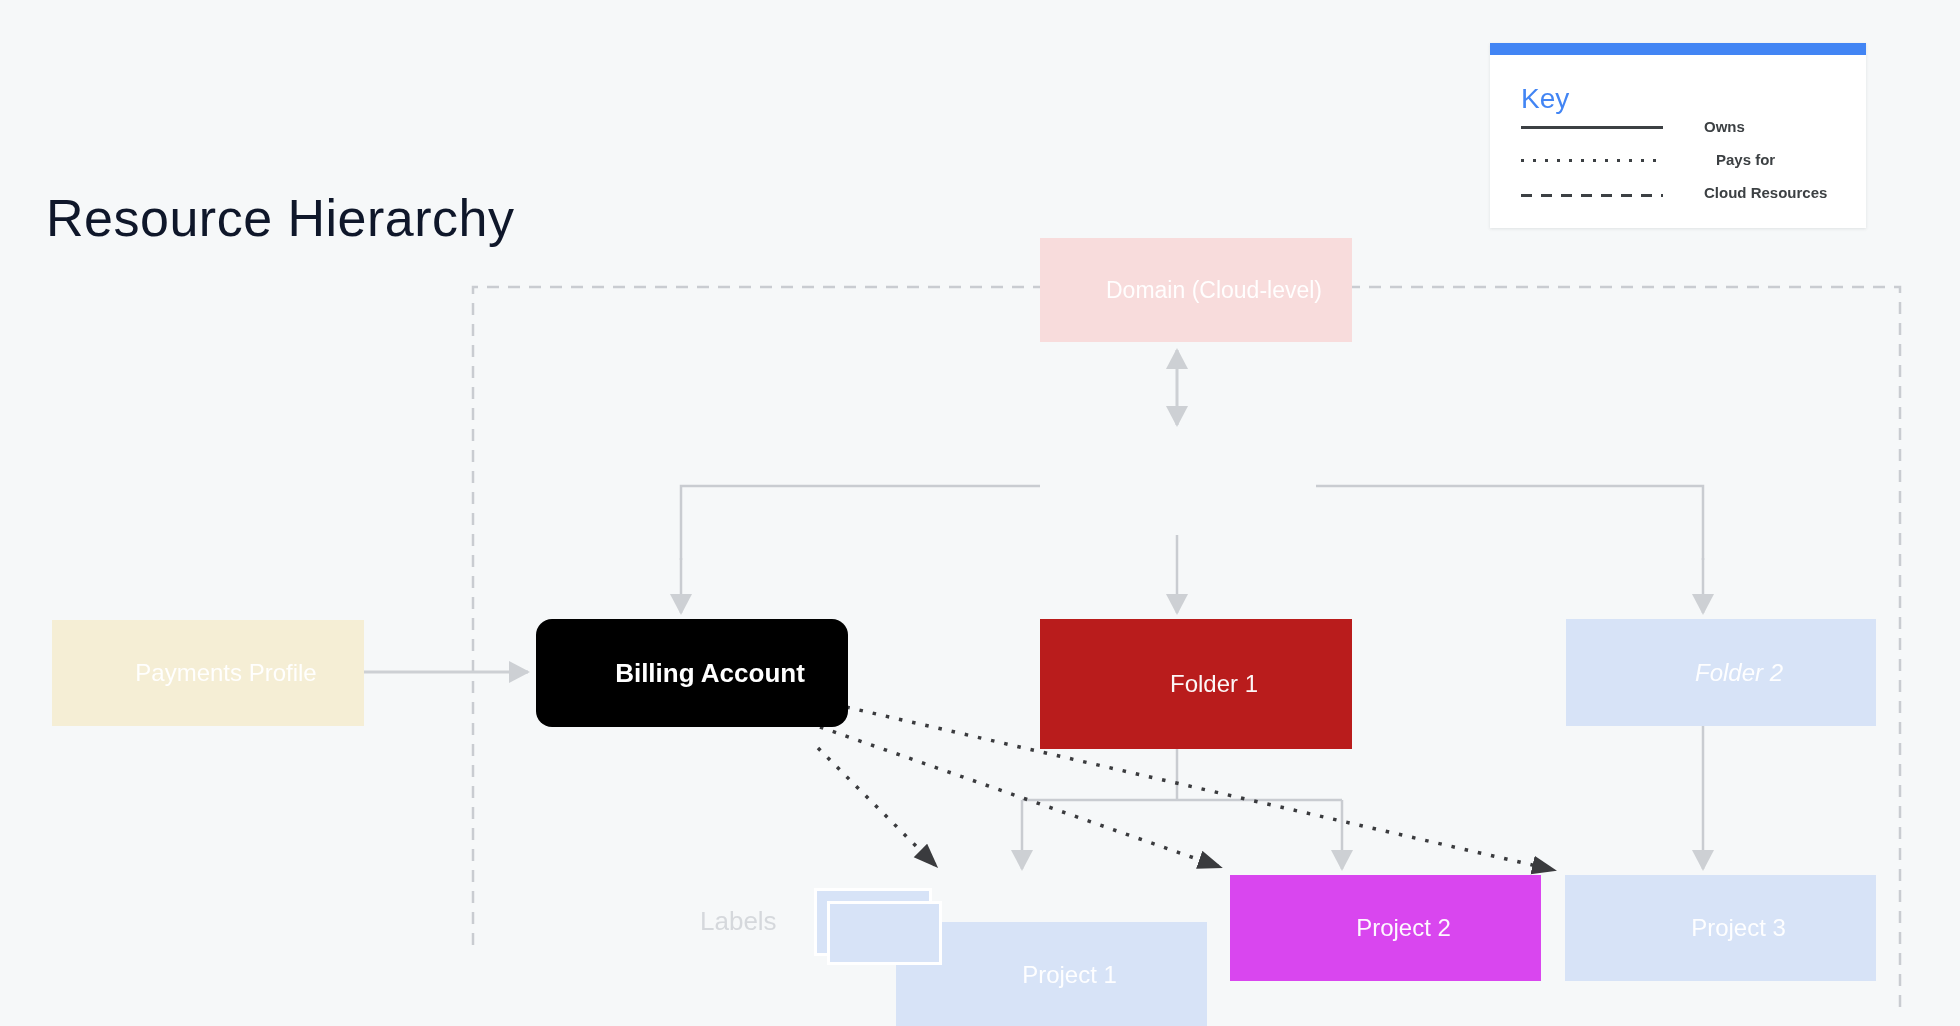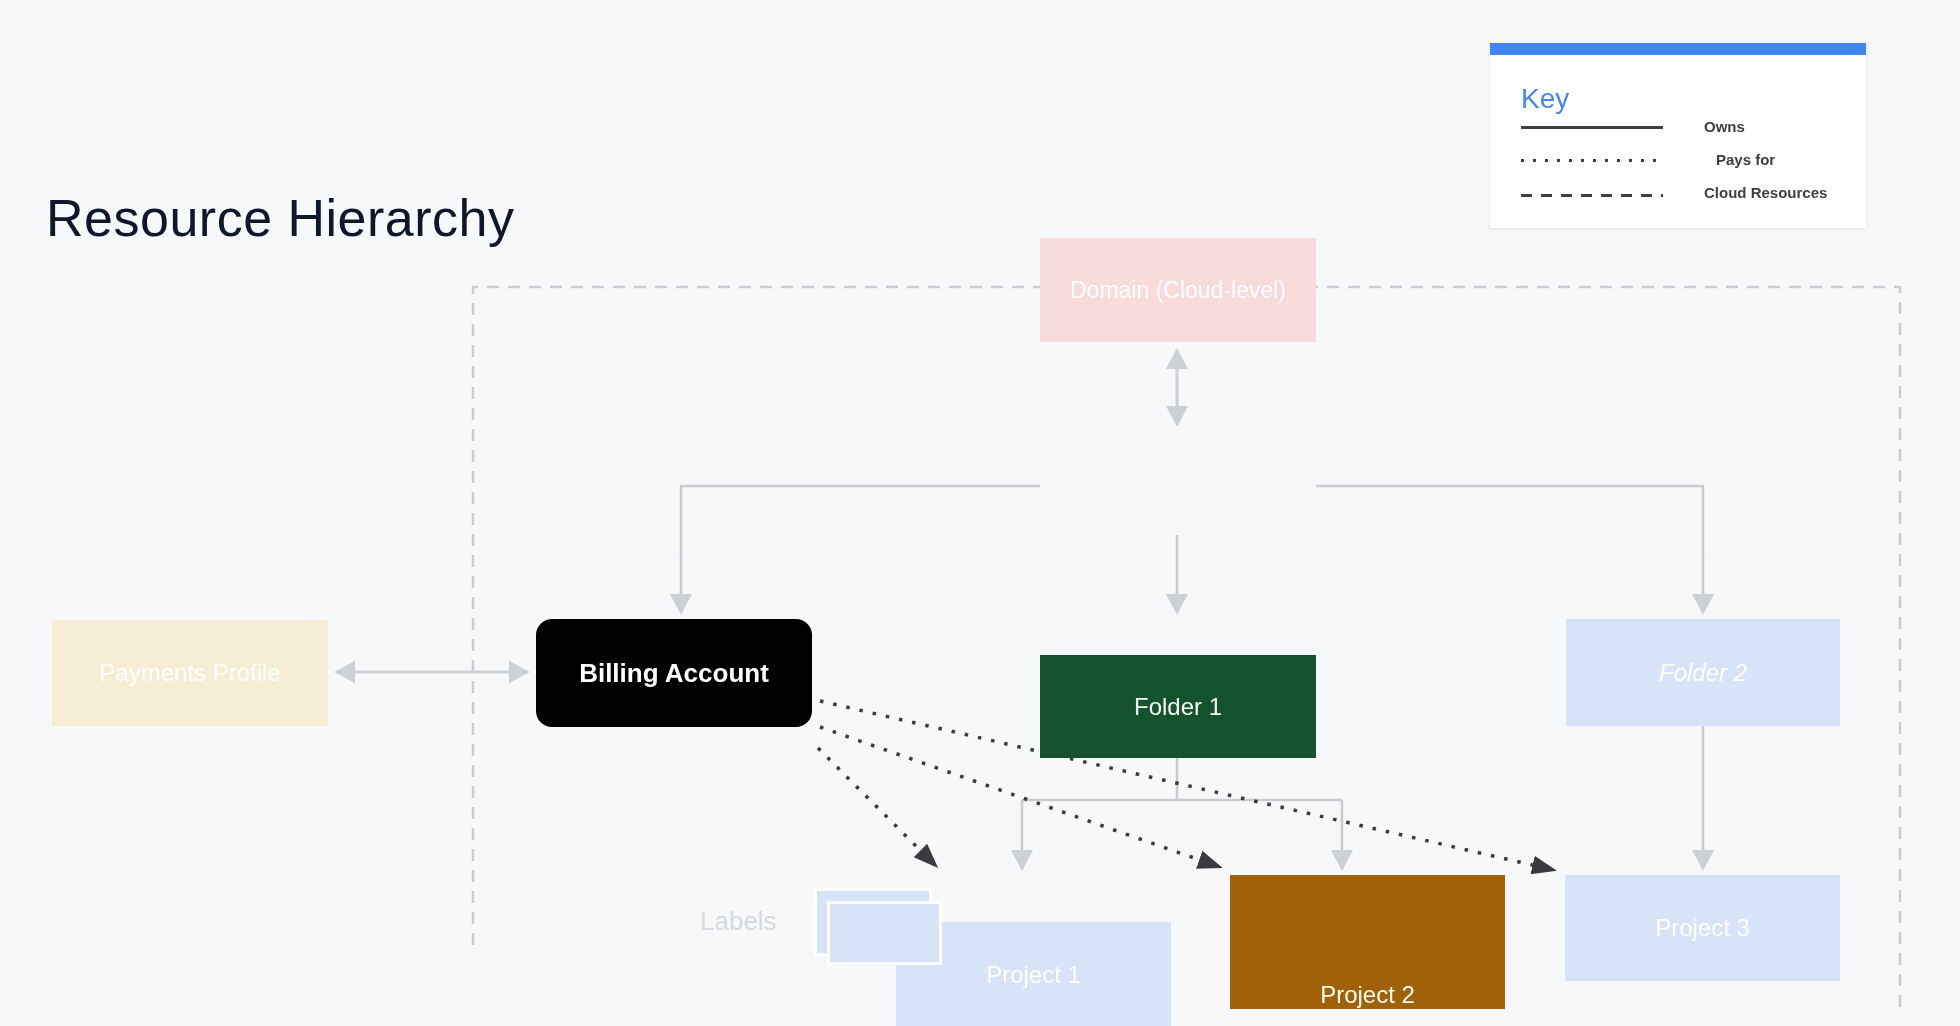--- a/index.html
+++ b/index.html
@@ -24,29 +24,30 @@
     position:absolute;left:0;top:0;width:1960px;height:1026px;
     z-index:1;
   }
   
   .node{
     position:absolute;z-index:2;
     display:flex;align-items:center;justify-content:center;
     color:rgba(255,255,255,0.96);
     font-size:24px;font-weight:400;
     text-align:center;
+    padding-left:36px;
   }
   #node-domain      {left:1040px;top:238px;width:276px;height:104px;background:#F8DCDC;font-size:23px;}
   #node-organization{left:1040px;top:429px;width:276px;height:106px;background:#F8DCDC;}
   #node-payments    {left:52px;  top:620px;width:276px;height:106px;background:#F5EED5;}
   #node-billing     {left:536px; top:619px;width:276px;height:108px;background:#000000;font-weight:700;font-size:26px;color:#FFFFFF;border-radius:16px;}
-  #node-folder1     {left:1040px;top:619px;width:276px;height:103px;background:#14532d;margin-top:36px;}
+  #node-folder1     {left:1040px;top:619px;width:276px;height:130px;background:#b91c1c;}
   #node-folder2     {left:1566px;top:619px;width:274px;height:107px;background:#D7E3F7;font-style:italic;}
   #node-project1    {left:896px; top:922px;width:275px;height:106px;background:#D7E3F7;}
-  #node-project2    {left:1230px;top:875px;width:275px;height:134px;background:#a16207;align-items:flex-end;}
+  #node-project2    {left:1230px;top:875px;width:275px;height:106px;background:#d946ef;}
   #node-project3    {left:1565px;top:875px;width:275px;height:106px;background:#D7E3F7;}
   
   #labels-caption{
     position:absolute;left:700px;top:906px;z-index:2;
     font-size:26px;color:#D5D8DC;font-weight:400;
   }
   .label-card{
     position:absolute;z-index:3;
     background:#D7E3F7;border:3px solid #FFFFFF;
     box-sizing:border-box;

